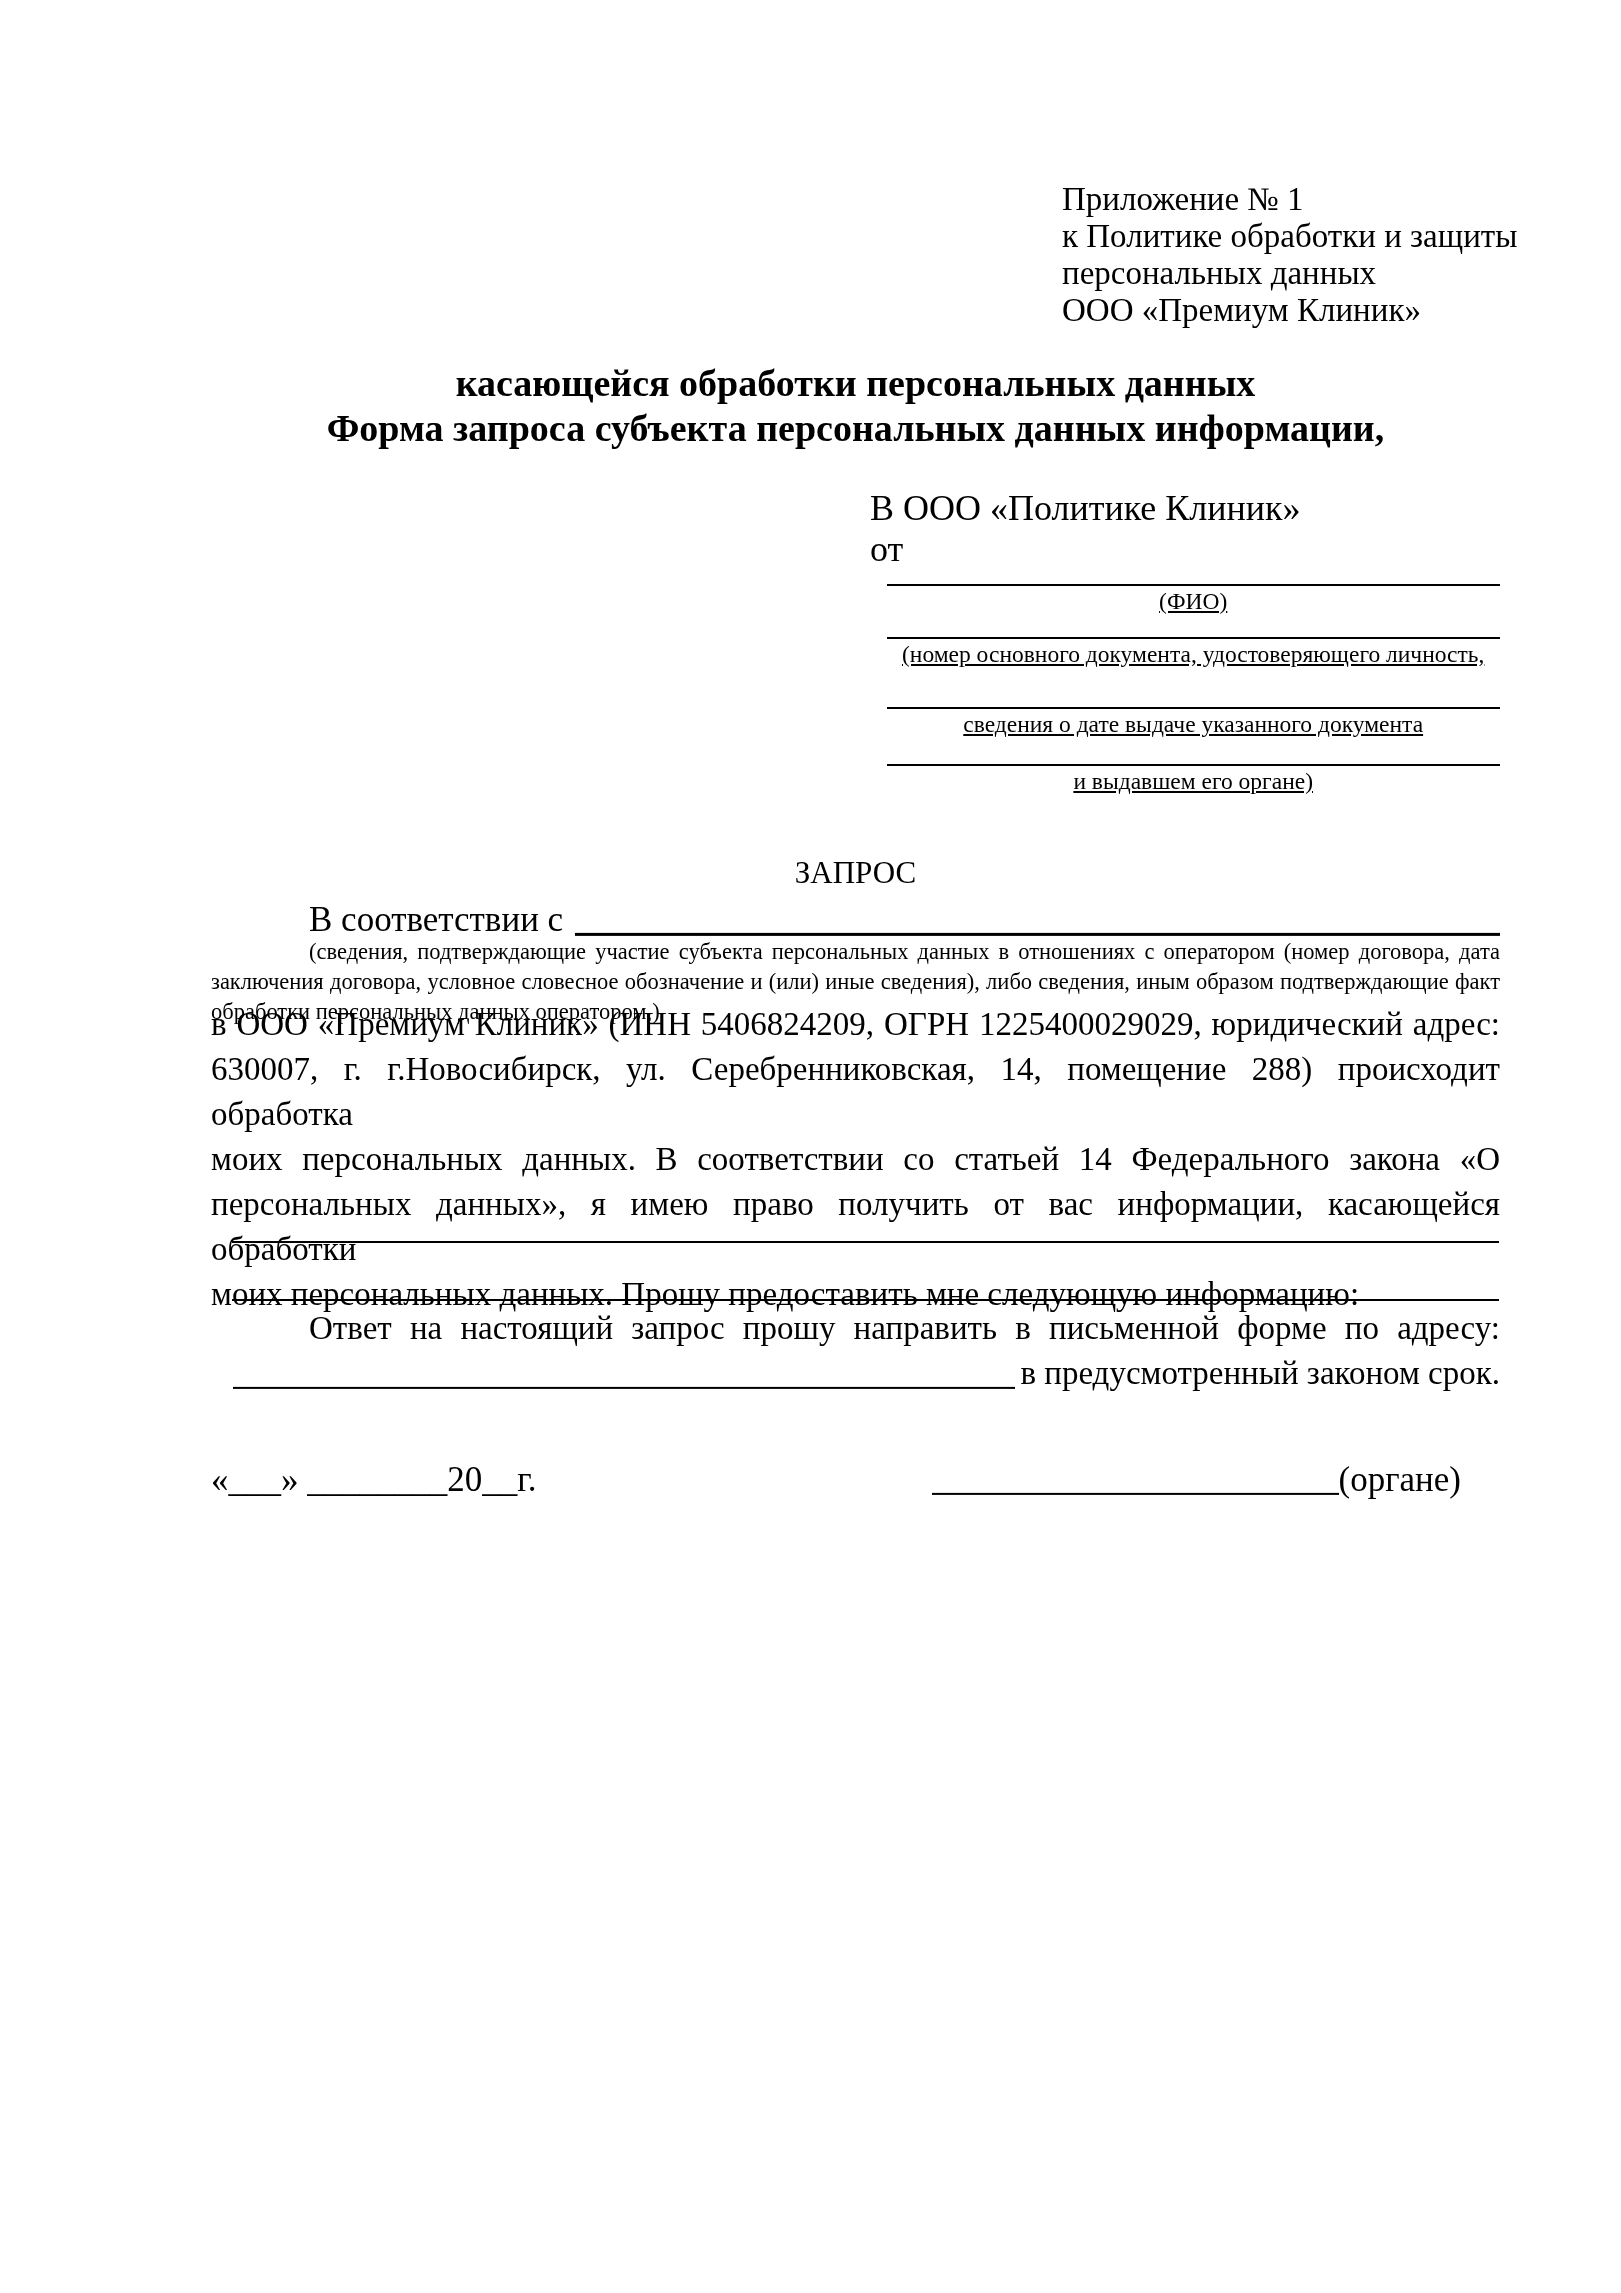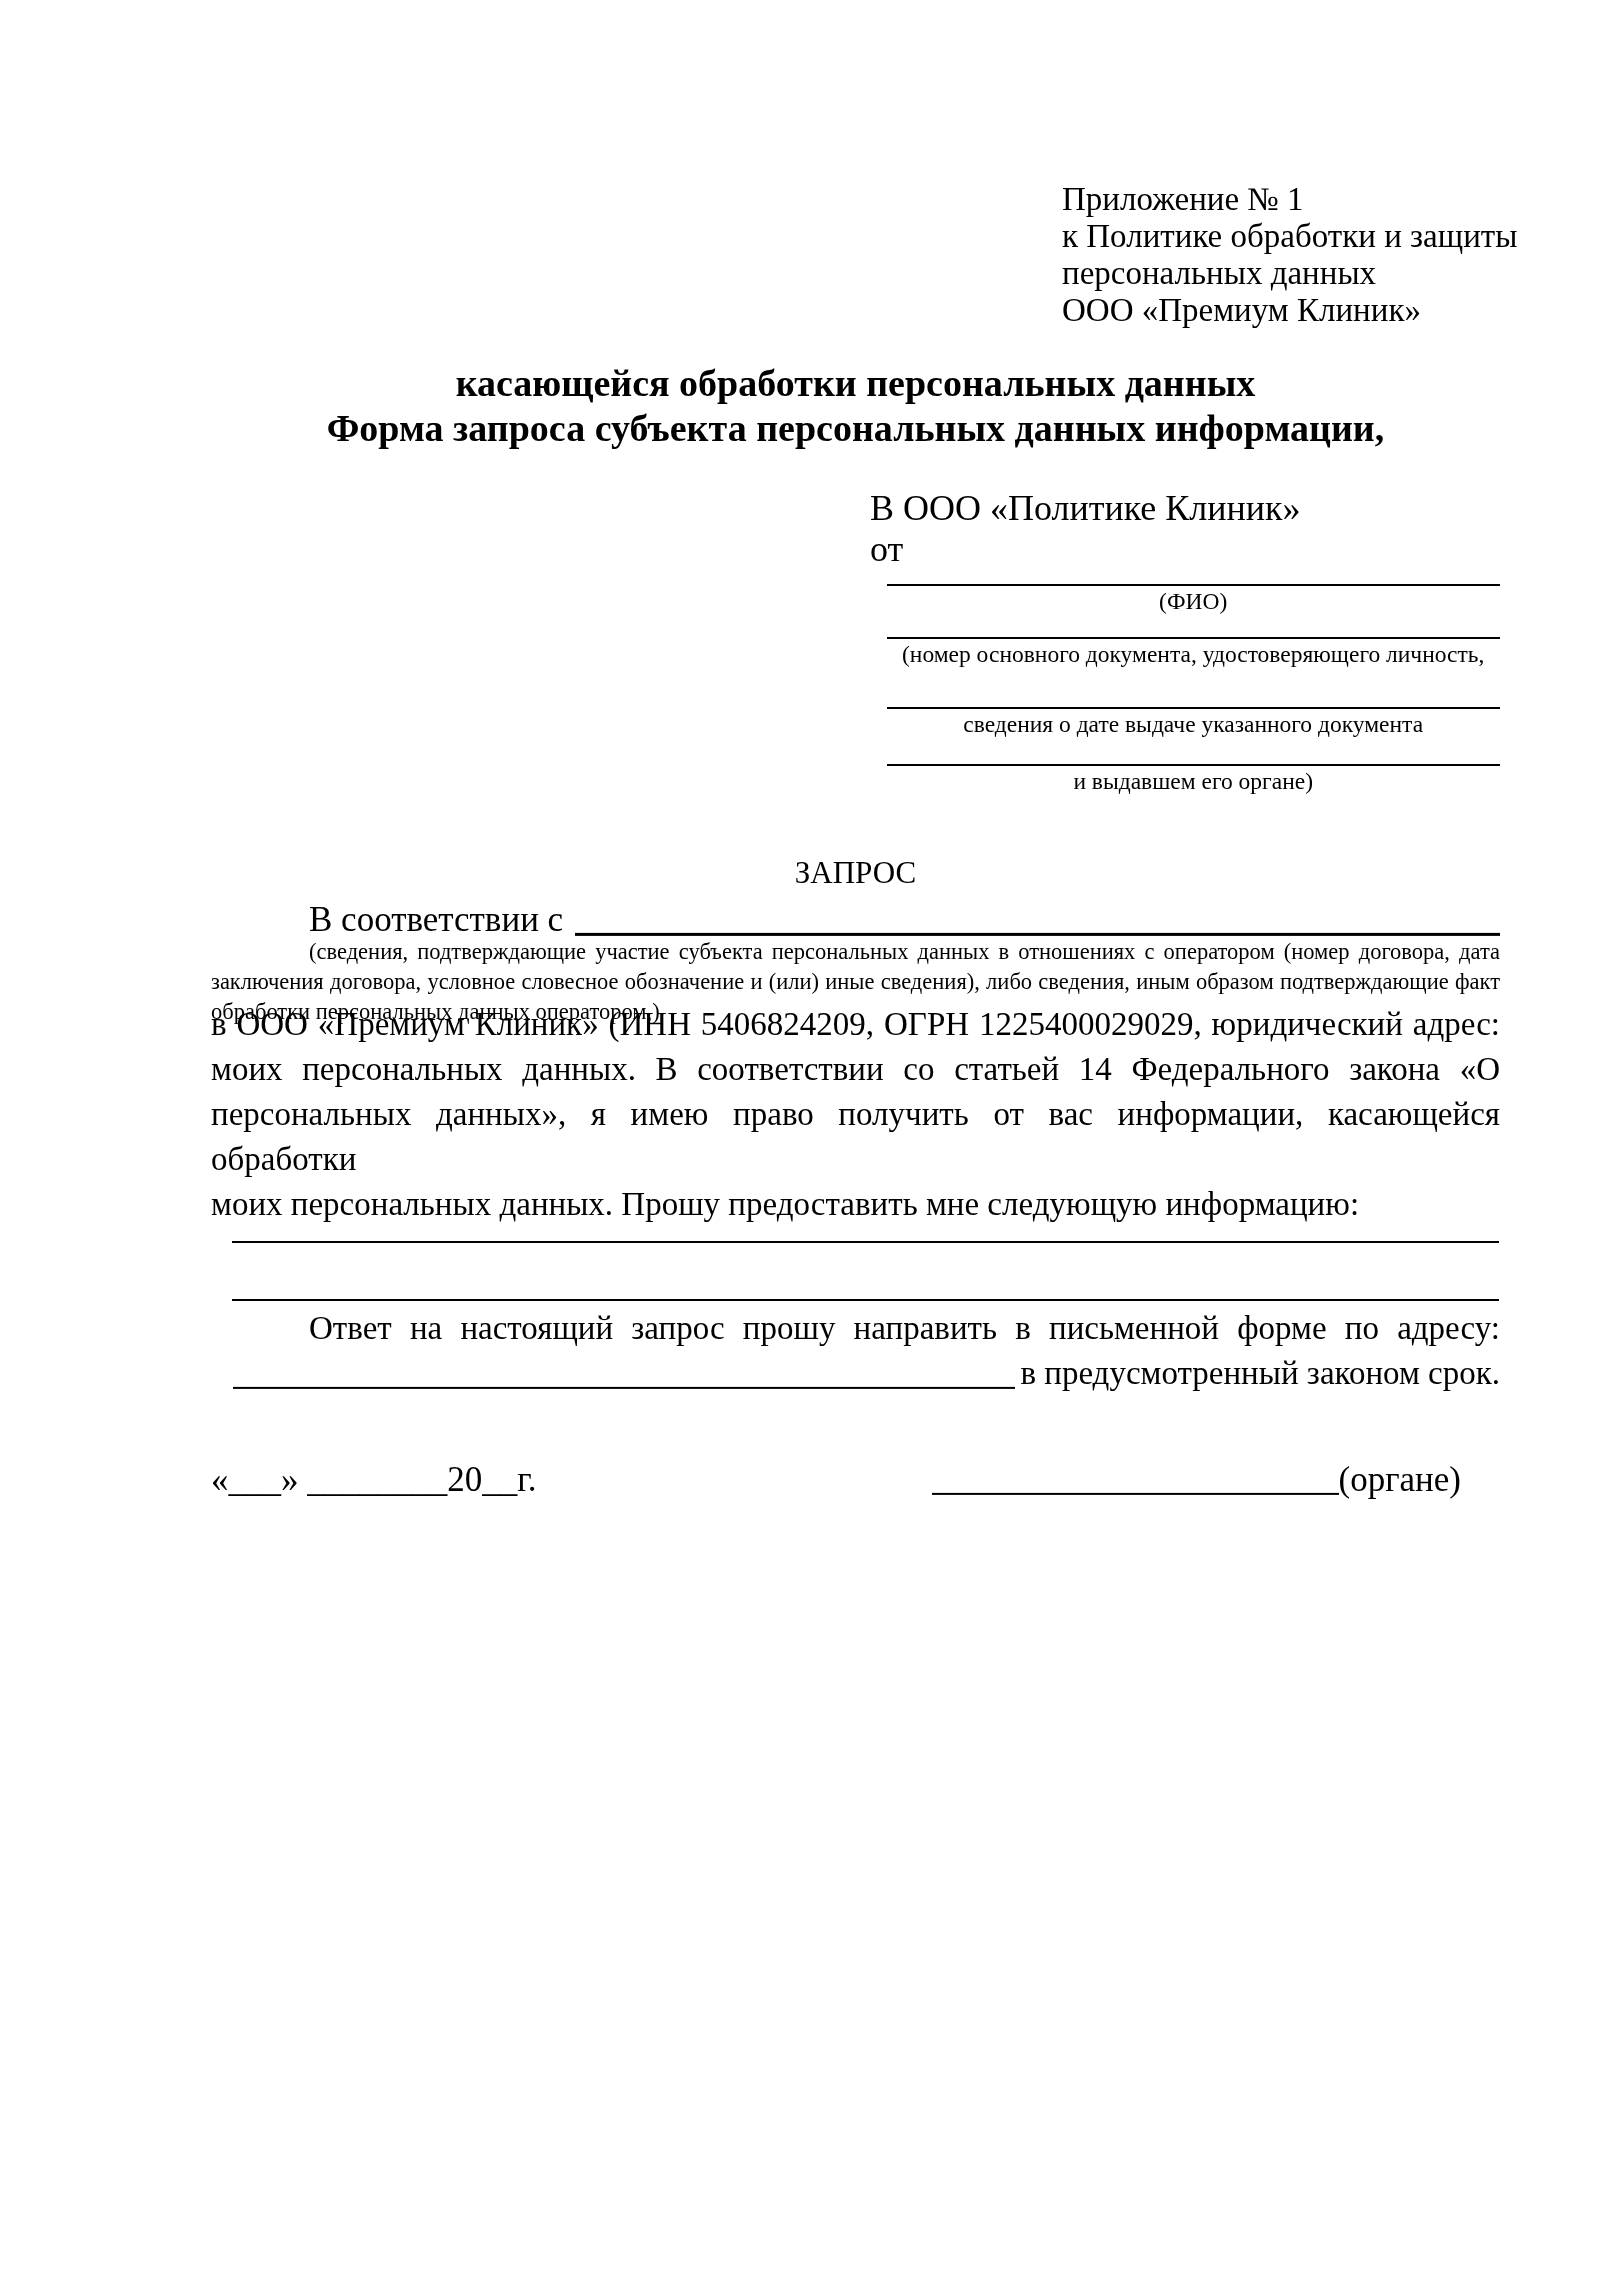--- a/index.html
+++ b/index.html
@@ -11,21 +11,21 @@
     font-family:"Liberation Serif","DejaVu Serif",serif;
     overflow:hidden;
   }
   
   .appendix{position:absolute;left:1062px;top:181px;font-size:33px;line-height:37px;}
   
   .title{position:absolute;left:211px;top:361px;width:1289px;text-align:center;
          font-weight:bold;font-size:38px;line-height:45px;}
   
   .addressee{position:absolute;left:870px;top:488px;width:632px;font-size:36px;line-height:41px;}
-  .addr-field{margin-left:16.7px;width:613px;}
+  .addr-field{margin-left:16.7px;width:613px;text-decoration:underline;}
   .rule{height:0;border-bottom:2.9px solid #000;width:613px;}
   .addr-cap{text-align:center;font-size:23.5px;line-height:27.4px;padding-top:2px;}
   .f1{margin-top:13.7px;} .f2{margin-top:21.6px;} .f3{margin-top:39px;} .f4{margin-top:25.5px;}
   
   .zapros{position:absolute;left:211px;top:855px;width:1289px;text-align:center;font-size:31px;}
   .accordance{position:absolute;left:211px;top:900px;width:1289px;display:flex;align-items:baseline;font-size:35px;}
   .accordance .prefix{margin-left:98px;white-space:nowrap;}
   .fill{flex:1 1 auto;height:0;border-bottom:3.9px solid #000;transform:translateY(4.9px);margin-left:11.8px;}
   .note{position:absolute;left:211px;top:937px;width:1289px;font-size:22.5px;line-height:30px;}
   .note > div{text-align:justify;text-align-last:justify;}
@@ -96,20 +96,21 @@
   </div>
 
   <div class="note">
       <div>(сведения, подтверждающие участие субъекта персональных данных в отношениях с оператором (номер договора, дата</div>
       <div>заключения договора, условное словесное обозначение и (или) иные сведения), либо сведения, иным образом подтверждающие факт</div>
       <div>обработки персональных данных оператором,)</div>
     </div>
 
   <div class="bodytext">
       <div>в ООО «Премиум Клиник» (ИНН 5406824209, ОГРН 1225400029029, юридический адрес:</div>
+      <div>630007, г. г.Новосибирск, ул. Серебренниковская, 14, помещение 288) происходит обработка</div>
       <div>моих персональных данных. В соответствии со статьей 14 Федерального закона «О</div>
       <div>персональных данных», я имею право получить от вас информации, касающейся обработки</div>
       <div>моих персональных данных. Прошу предоставить мне следующую информацию:</div>
     </div>
 
   <div class="blank blank1"></div>
   <div class="blank blank2"></div>
 
   <div class="reply">
     <div class="reply-l1">Ответ на настоящий запрос прошу направить в письменной форме по адресу:</div>

